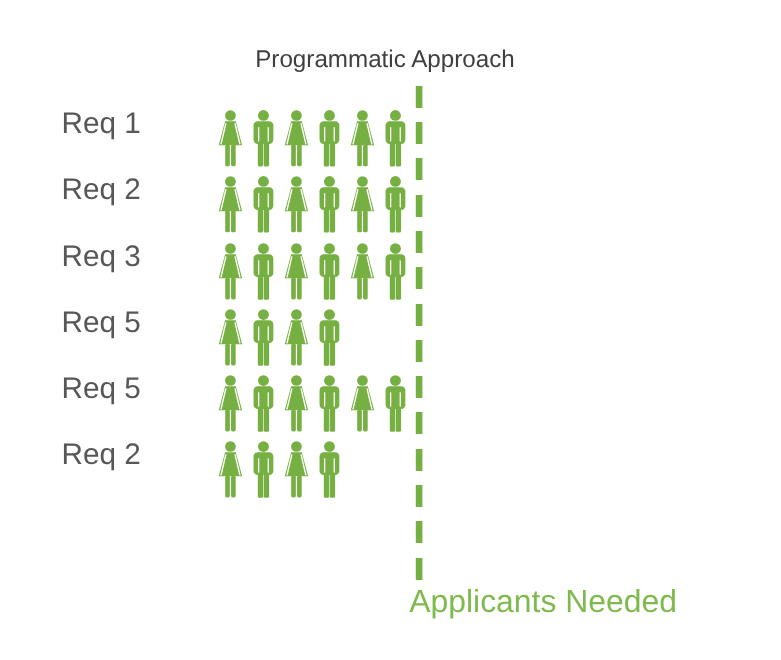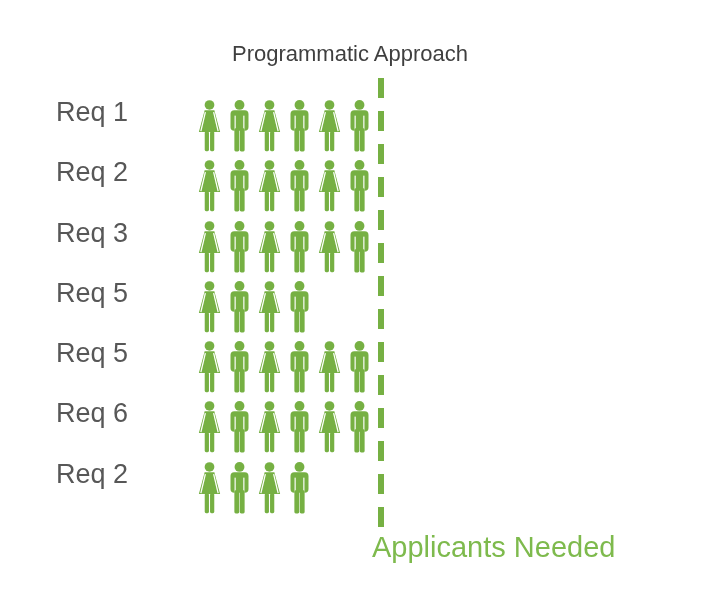--- a/index.html
+++ b/index.html
@@ -205,43 +205,20 @@
           </svg>
           <svg viewBox="0 0 30 58" class="person">
             <use href="#icon-female"></use>
           </svg>
           <svg viewBox="0 0 30 58" class="person">
             <use href="#icon-male"></use>
           </svg>
         </span>
       </div>
       <div class="row">
-        <span class="row-label">Req 6</span>
-        <span class="icons">
-          <svg viewBox="0 0 30 58" class="person">
-            <use href="#icon-female"></use>
-          </svg>
-          <svg viewBox="0 0 30 58" class="person">
-            <use href="#icon-male"></use>
-          </svg>
-          <svg viewBox="0 0 30 58" class="person">
-            <use href="#icon-female"></use>
-          </svg>
-          <svg viewBox="0 0 30 58" class="person">
-            <use href="#icon-male"></use>
-          </svg>
-          <svg viewBox="0 0 30 58" class="person">
-            <use href="#icon-female"></use>
-          </svg>
-          <svg viewBox="0 0 30 58" class="person">
-            <use href="#icon-male"></use>
-          </svg>
-        </span>
-      </div>
-      <div class="row">
         <span class="row-label">Req 2</span>
         <span class="icons">
           <svg viewBox="0 0 30 58" class="person">
             <use href="#icon-female"></use>
           </svg>
           <svg viewBox="0 0 30 58" class="person">
             <use href="#icon-male"></use>
           </svg>
           <svg viewBox="0 0 30 58" class="person">
             <use href="#icon-female"></use>

